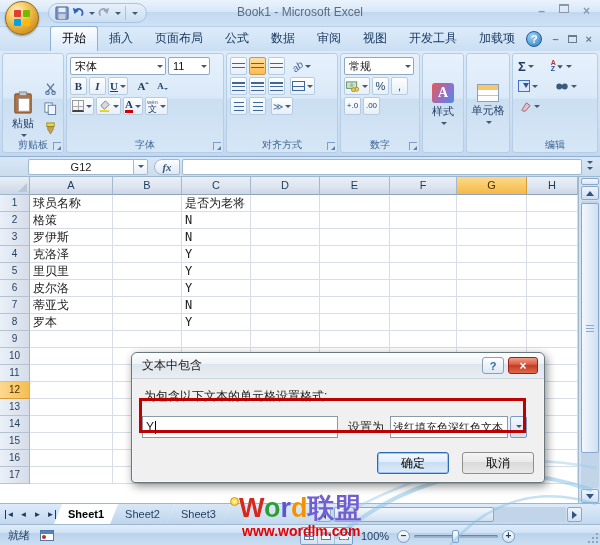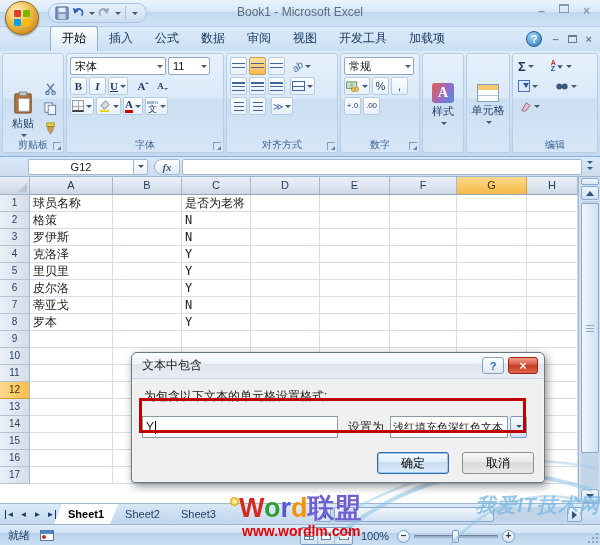--- a/index.html
+++ b/index.html
@@ -238,20 +238,21 @@
     <div class="win-ctrls">
       <span class="wc">–</span>
       <span class="wc-box"></span>
       <span class="wc">×</span>
     </div>
   </div>
 
   <div class="tabrow">
     <div class="rtab active">开始</div>
       <div class="rtab">插入</div>
+      <div class="rtab">页面布局</div>
       <div class="rtab">公式</div>
       <div class="rtab">数据</div>
       <div class="rtab">审阅</div>
       <div class="rtab">视图</div>
       <div class="rtab">开发工具</div>
       <div class="rtab">加载项</div>
       <div class="tab-right">
       <span class="help-btn">?</span>
       <span class="mini-ctrl">
         <span>–</span>
@@ -840,15 +841,14 @@
   </div>
 
   <svg class="wm wm-swoosh" viewBox="0 0 270 107">
     <path d="M5 100 C 80 38, 160 18, 262 52" fill="none" stroke="#8cc3e6" stroke-width="4" opacity="0.55"></path>
     <path d="M0 84 C 95 28, 180 12, 266 30" fill="none" stroke="#9fcdea" stroke-width="2.5" opacity="0.5"></path>
     <path d="M120 107 C 160 62, 210 48, 266 66" fill="none" stroke="#8cc3e6" stroke-width="2.5" opacity="0.5"></path>
     <path d="M150 18 L162 40 L174 14" fill="none" stroke="#9fcdea" stroke-width="3" opacity="0.5"></path>
   </svg>
   <div class="wm wm-brand"><span class="wm-bulb"></span><span style="color: rgb(212, 41, 31);">W</span><span style="color: rgb(46, 158, 51);">o</span><span style="color: rgb(91, 87, 207);">r</span><span style="color: rgb(243, 146, 0);">d</span><span style="color: rgb(111, 95, 208);">联</span><span style="color: rgb(111, 95, 208);">盟</span></div>
   <div class="wm wm-url">www.wordlm.com</div>
-  <div class="wm wm-corner">我爱IT技术网</div>
 
 </div>
 
 </body></html>

